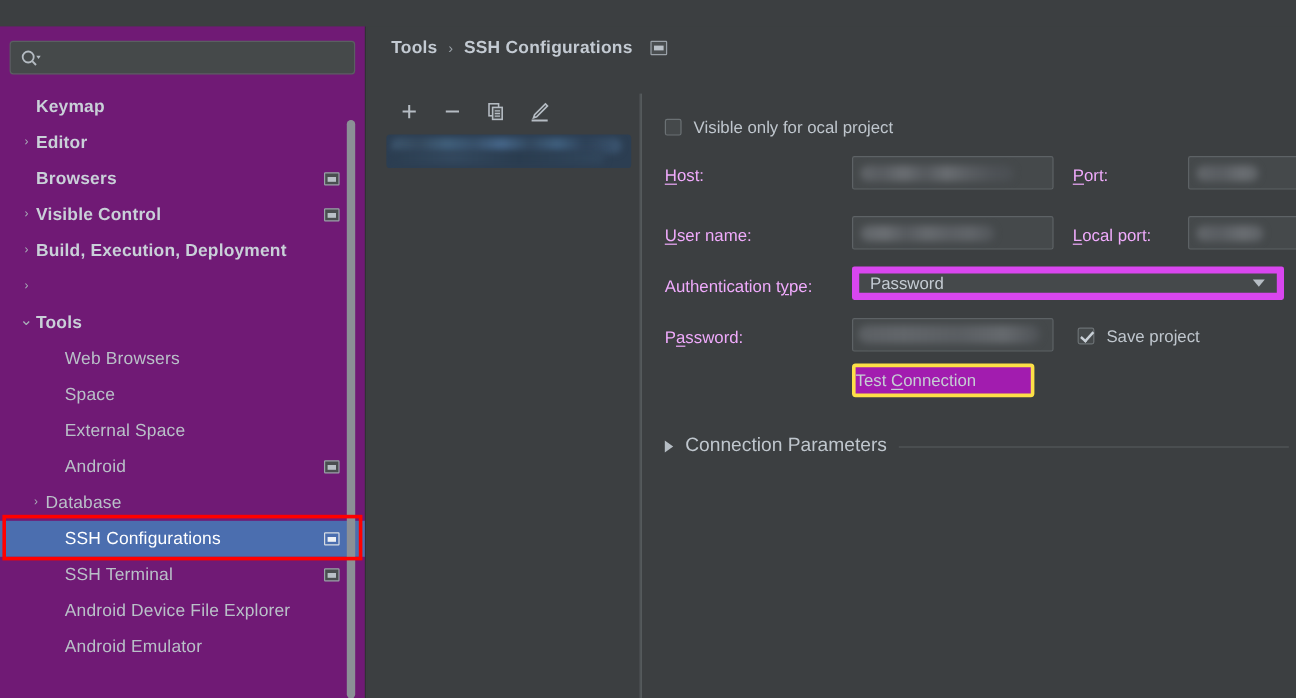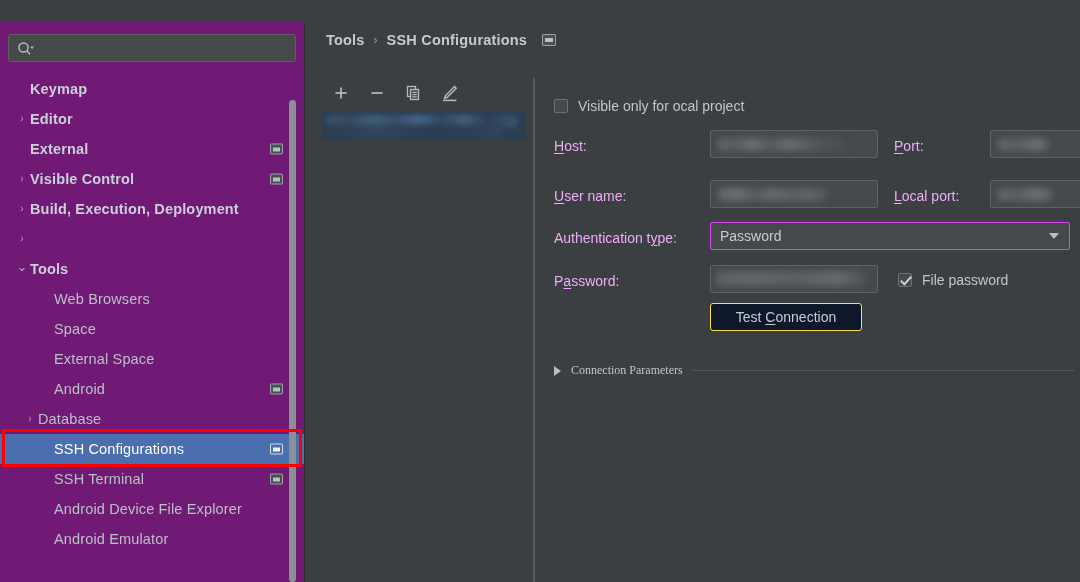--- a/index.html
+++ b/index.html
@@ -379,21 +379,21 @@
   }
   .redact-bar {
     position: absolute;
     border-radius: 7px;
     filter: blur(3px);
   }
 
   .combo {
     position: absolute;
     background: #45494b;
-    border: 1px solid #d946ef;
+    border: 6px solid #d946ef;
     border-radius: 2px;
     box-sizing: border-box;
     display: flex;
     align-items: center;
   }
   .combo-value {
     font-size: 14px;
     color: #c5ccd3;
     padding-left: 9px;
   }
@@ -402,27 +402,27 @@
     right: 10px; top: 50%;
     transform: translateY(-50%);
     width: 0; height: 0;
     border-left: 5px solid transparent;
     border-right: 5px solid transparent;
     border-top: 6px solid #b6bdc4;
   }
 
   .button {
     position: absolute;
-    background: #0f172a;
-    border: 1px solid #fde047;
+    background: #a21caf;
+    border: 3px solid #fde047;
     border-radius: 3px;
     box-sizing: border-box;
     display: flex;
     align-items: center;
-    justify-content: center;
+    justify-content: flex-start;
     font-size: 14px;
     color: #c6cdd4;
     white-space: nowrap;
   }
 
   .section-row {
     position: absolute;
     left: 8px; top: 285px;
     width: 520px;
     display: flex;
@@ -430,24 +430,23 @@
     gap: 10px;
   }
   .tri-right {
     width: 0; height: 0;
     border-top: 5px solid transparent;
     border-bottom: 5px solid transparent;
     border-left: 7px solid #b6bdc4;
     flex: 0 0 auto;
   }
   .section-title {
-    font-size: 12px;
+    font-size: 16px;
     color: #bfc6cd;
     white-space: nowrap;
-    font-family: Liberation Serif, serif;
   }
   .section-line {
     flex: 1 1 auto;
     height: 1px;
     background: #55595b;
   }
 
   .vsep {
     position: absolute;
     left: 0; top: 56px;
@@ -478,21 +477,21 @@
           <div class="tree-row top">
             <span class="arrow placeholder"></span>
             <span class="label">Keymap</span>
           </div>
           <div class="tree-row top">
             <span class="arrow">›</span>
             <span class="label">Editor</span>
           </div>
           <div class="tree-row top">
             <span class="arrow placeholder"></span>
-            <span class="label">External</span>
+            <span class="label">Browsers</span>
             <span class="proj-icon"></span>
           </div>
           <div class="tree-row top">
             <span class="arrow">›</span>
             <span class="label">Visible Control</span>
             <span class="proj-icon"></span>
           </div>
           <div class="tree-row top">
             <span class="arrow">›</span>
             <span class="label">Build, Execution, Deployment</span>
@@ -650,21 +649,21 @@
         <span class="field-label" style="left:8px; top:195px;">
           P<span class="mn">a</span>ssword:
         </span>
         <div class="field-box" style="left:164px; top:187px; width:168px; height:28px;">
           <div class="redact-bar" style="left:4px; top:5px; width:152px; height:15px; border-radius:9px;
                background:linear-gradient(90deg,#5b5f63 0%,#62666a 25%,#5a5e62 55%,#666a6e 80%,#4d5155 100%);"></div>
         </div>
 
         <div class="check-row" style="left:352px; top:194px;">
           <span class="checkbox checked" id="cb-save"></span>
-          <span class="check-label">File password</span>
+          <span class="check-label">Save project</span>
         </div>
 
         <div class="button" style="left:164px; top:225px; width:152px; height:28px;">
           <span>Test&nbsp;<span class="mn">C</span>onnection</span>
         </div>
 
         <div class="section-row">
           <span class="tri-right"></span>
           <span class="section-title">Connection Parameters</span>
           <span class="section-line"></span>

